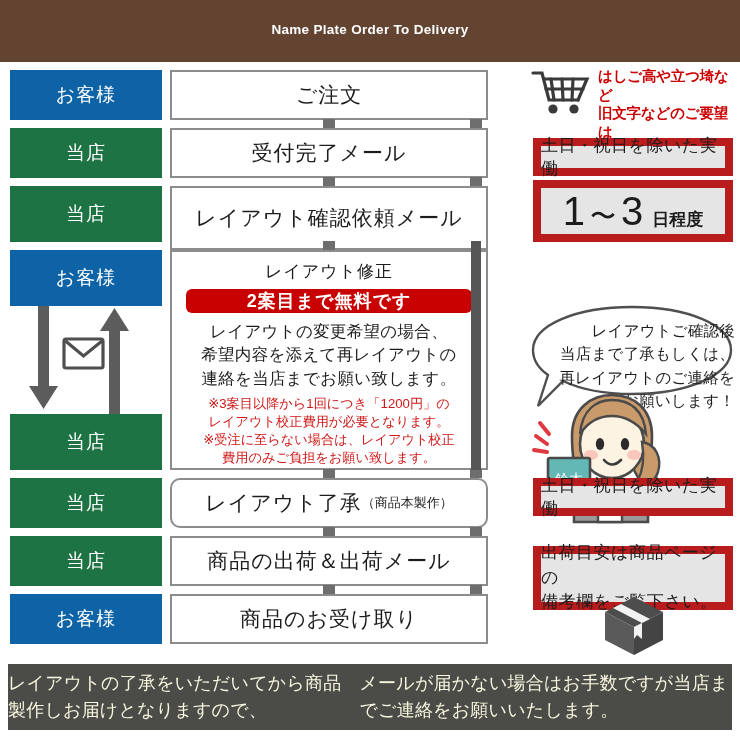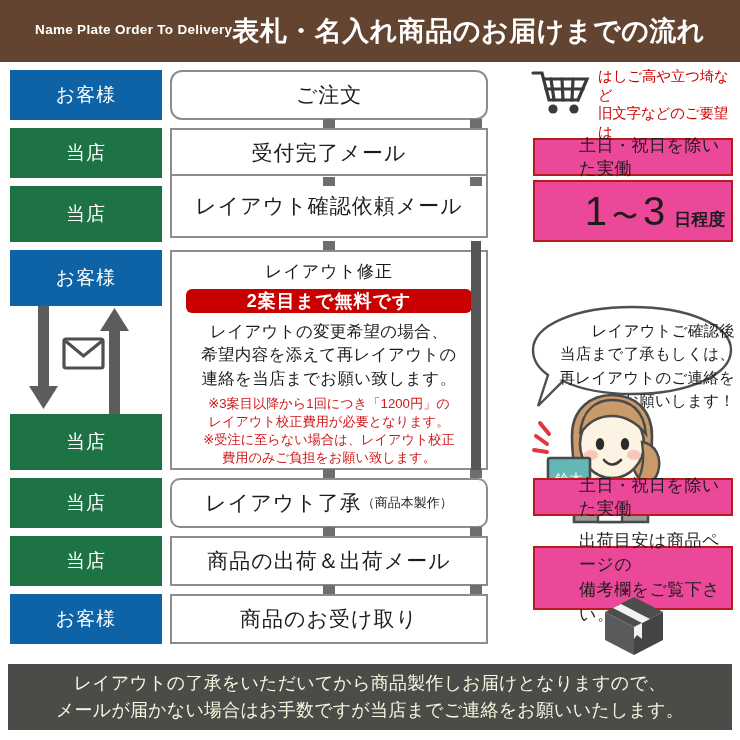--- a/index.html
+++ b/index.html
@@ -87,71 +87,69 @@
     font-size: 18px; font-weight: bold; letter-spacing: 1px;
     display: flex; align-items: center; justify-content: center;
     margin-bottom: 7px;
   }
   .fix-body { font-size: 16.5px; line-height: 1.42; color: #1c1c1c; text-align: center; letter-spacing: .3px; }
   .fix-note { font-size: 13.2px; line-height: 1.36; color: #d01818; text-align: center; margin-top: 5px; letter-spacing: 0; }
 
   
   .ybox {
     position: absolute; left: 533px; width: 200px;
-    border: 2px solid #b91c1c;
-    background: #ec4899;
+    border: 8px solid #b91c1c;
+    background: #e5e5e5;
     display: flex; align-items: center; justify-content: center;
     color: #1c1c1c;
-    padding-left: 44px;
   }
   .ybox .yline { font-size: 17px; letter-spacing: .5px; }
   .ybox .ymulti { font-size: 17px; line-height: 1.45; text-align: left; letter-spacing: .5px; }
   .bignum {
     display: flex; align-items: baseline; justify-content: center; gap: 5px;
   }
   .bignum .n { font-size: 40px; font-weight: 300; line-height: 1; }
   .bignum .t { font-size: 26px; font-weight: 300; line-height: 1; }
   .bignum .u { font-size: 17px; font-weight: bold; line-height: 1; margin-left: 4px; }
 
   .cart-note {
     position: absolute; left: 598px; top: 5px;
-    font-size: 14.5px; font-weight: normal; color: #cc0000;
+    font-size: 14.5px; font-weight: bold; color: #cc0000;
     line-height: 1.28; letter-spacing: -.2px;
   }
 
   
   .bubble {
     position: absolute; left: 530px; top: 243px;
     width: 205px; height: 103px;
   }
   .bubble .btext {
     position: absolute; left: 0; top: 14px; width: 205px;
     text-align: right; font-size: 15.5px; line-height: 1.5;
     color: #1c1c1c; letter-spacing: .2px;
   }
 
   
   .footer {
     position: absolute; left: 8px; top: 664px;
     width: 724px; height: 66px;
     background: #4b4b47;
-    display: flex; flex-direction: column;
+    display: flex; flex-direction: row;
     align-items: center; justify-content: center;
     color: #f7f6df;
   }
   .footer div { font-size: 18px; line-height: 1.5; letter-spacing: .2px; }
 
   svg { display: block; }
 </style>
 </head>
 <body>
 
 <div class="header">
   <div class="header-en">Name Plate Order To Delivery</div>
-  <div class="header-jp">表札・名入れ商品のお届けまでの流れ</div>
 </div>
 
 <div class="stage">
 
   <div class="badge cust" style="top:8px;height:50px;">
       <span>お客様</span>
     </div>
   <div class="badge shop" style="top:66px;height:50px;">
       <span>当店</span>
     </div>
@@ -183,27 +181,27 @@
       <rect x="99" y="22" width="11" height="86"></rect>
       <polygon points="104.5,2 90,25 119,25"></polygon>
     </g>
 
     <g>
       <rect x="54" y="33" width="39" height="29" rx="2" fill="#ffffff" stroke="#4f4f4f" stroke-width="3.2"></rect>
       <polyline points="55.5,35 73.5,50 92,35" fill="none" stroke="#4f4f4f" stroke-width="3.2"></polyline>
     </g>
   </svg>
 
-  <div class="flowbox" style="top:8px;height:50px;border-radius:12px;">
+  <div class="flowbox" style="top:8px;height:50px;">
     <span class="ftitle">ご注文</span>
   </div>
   <div class="flowbox" style="top:66px;height:50px;">
     <span class="ftitle">受付完了メール</span>
   </div>
-  <div class="flowbox" style="top:112px;height:64px;">
+  <div class="flowbox" style="top:124px;height:64px;">
     <span class="ftitle">レイアウト確認依頼メール</span>
   </div>
 
   <div class="fixbox" style="top:188px;height:220px;">
     <div class="fix-title">レイアウト修正</div>
     <div class="fix-banner">2案目まで無料です</div>
     <div class="fix-body">
       <div>レイアウトの変更希望の場合、</div>
       <div>希望内容を添えて再レイアウトの</div>
       <div>連絡を当店までお願い致します。</div>

